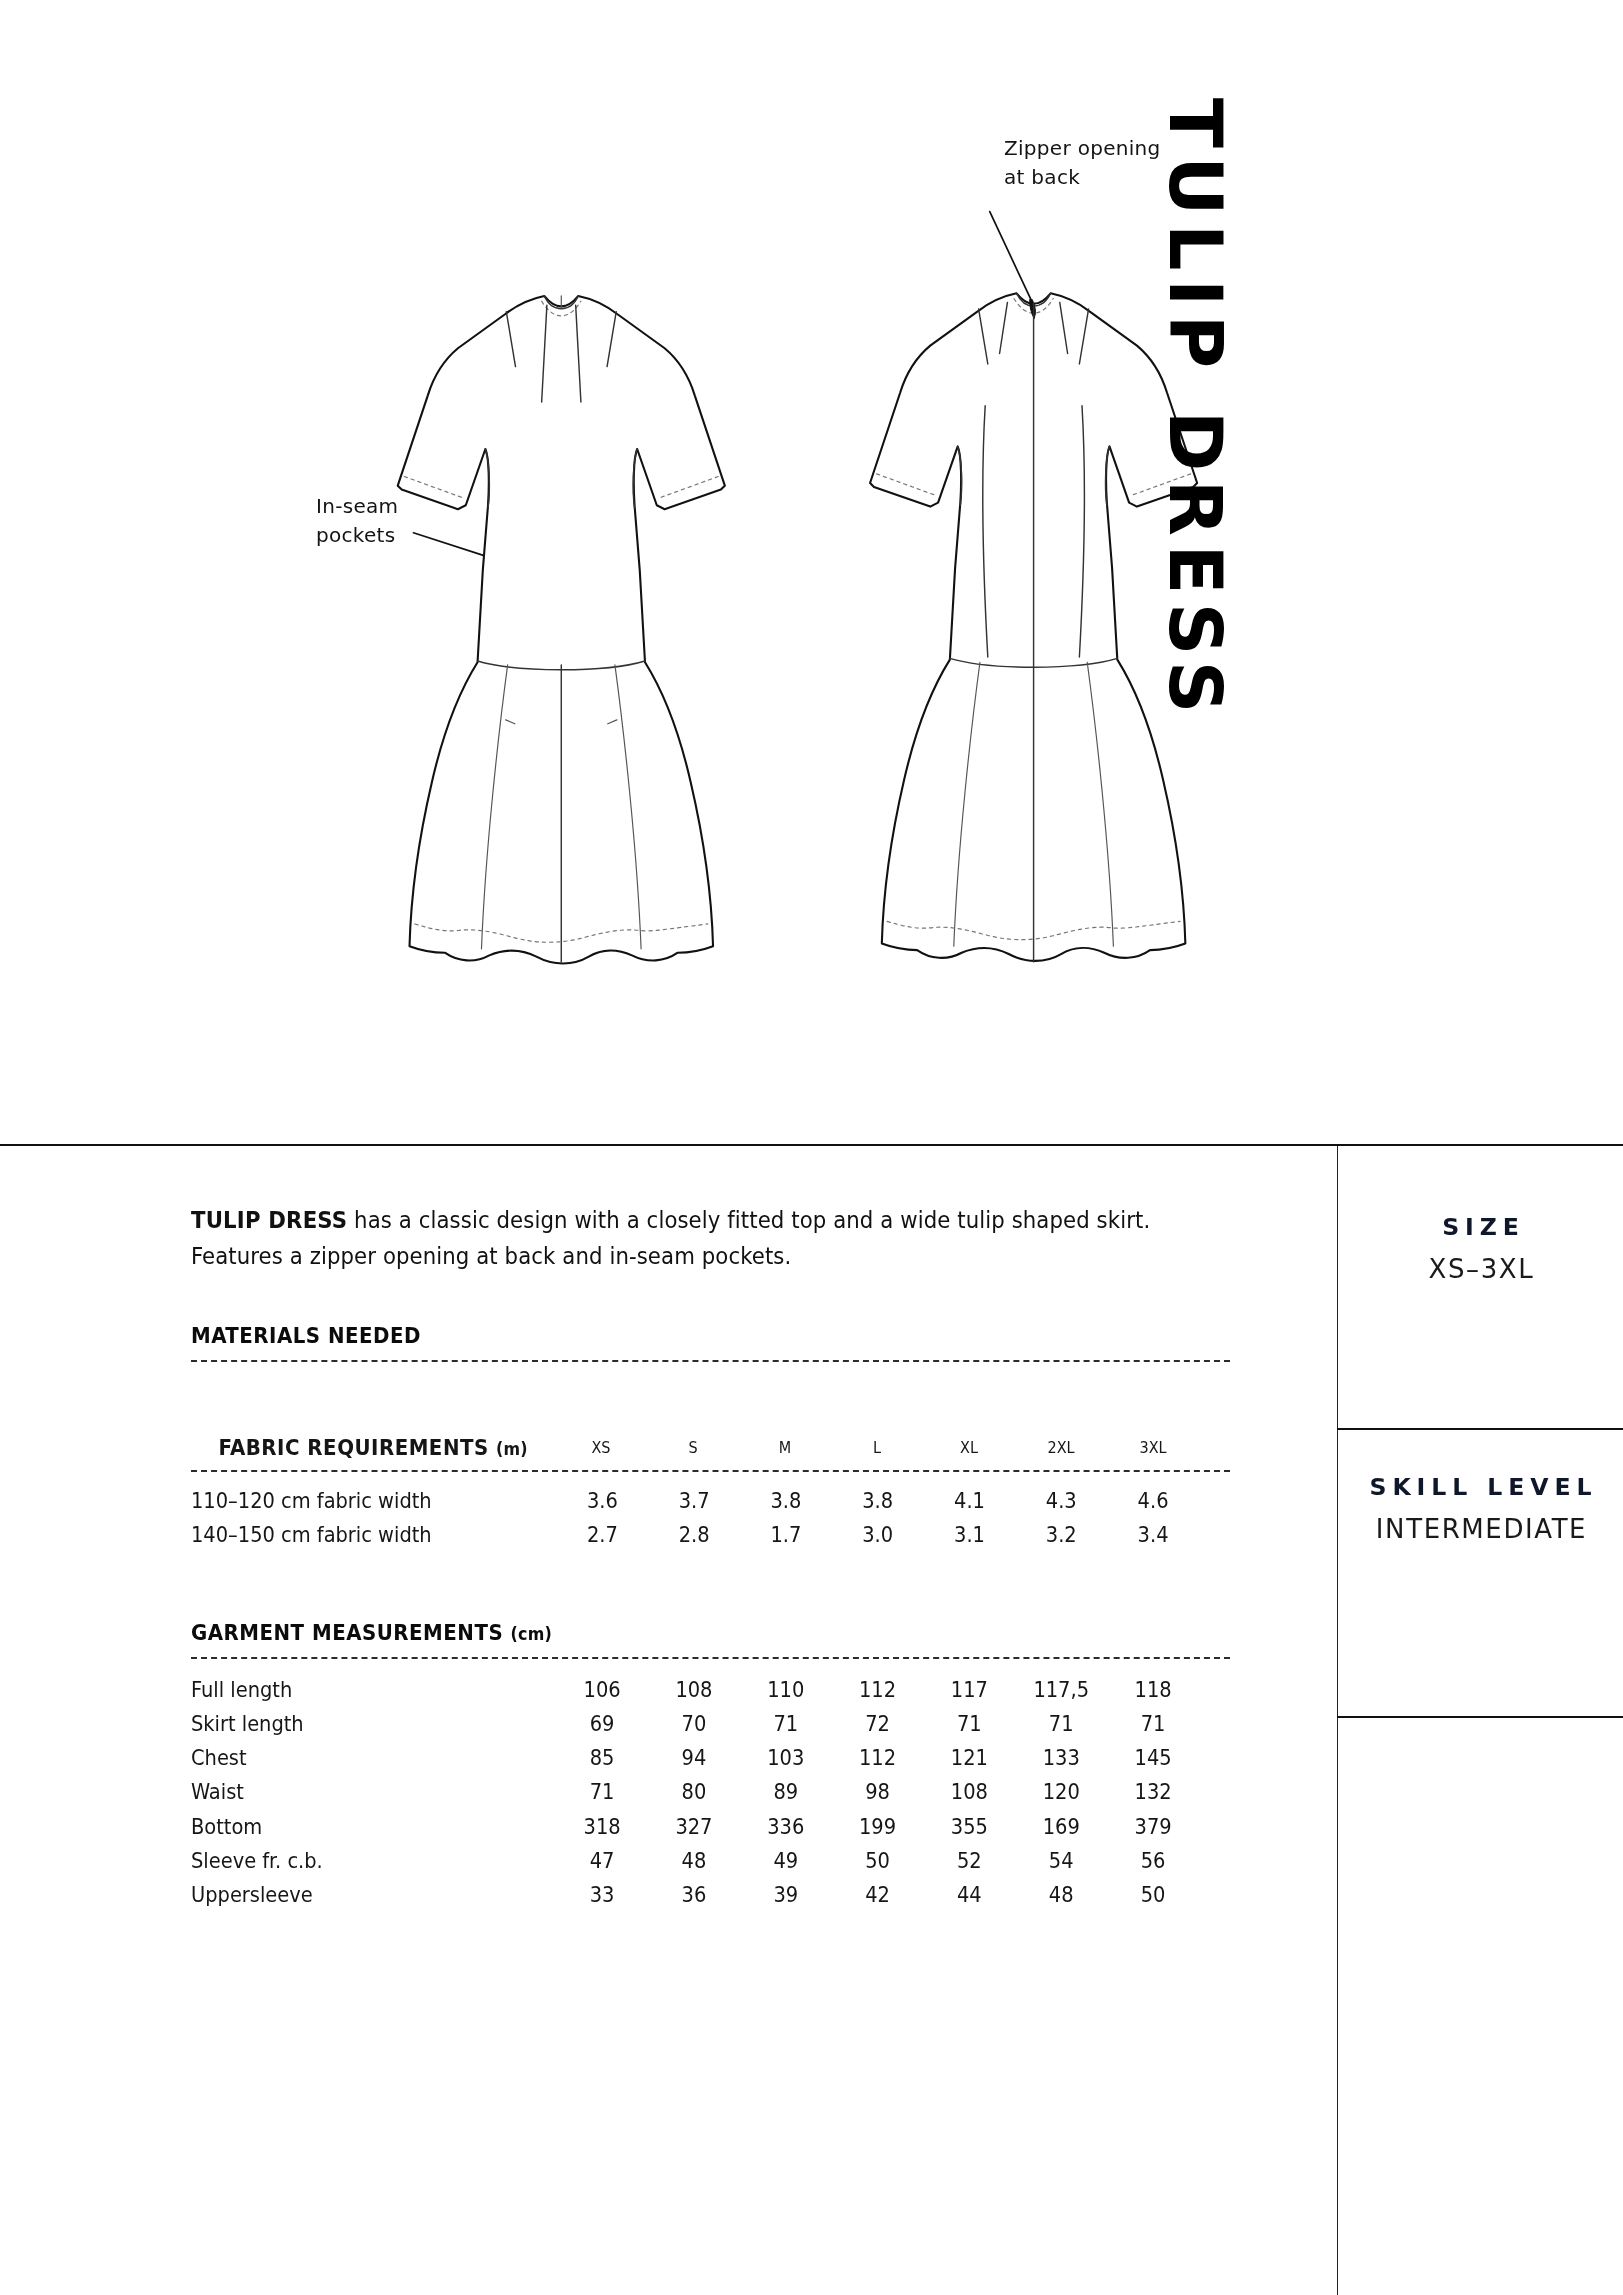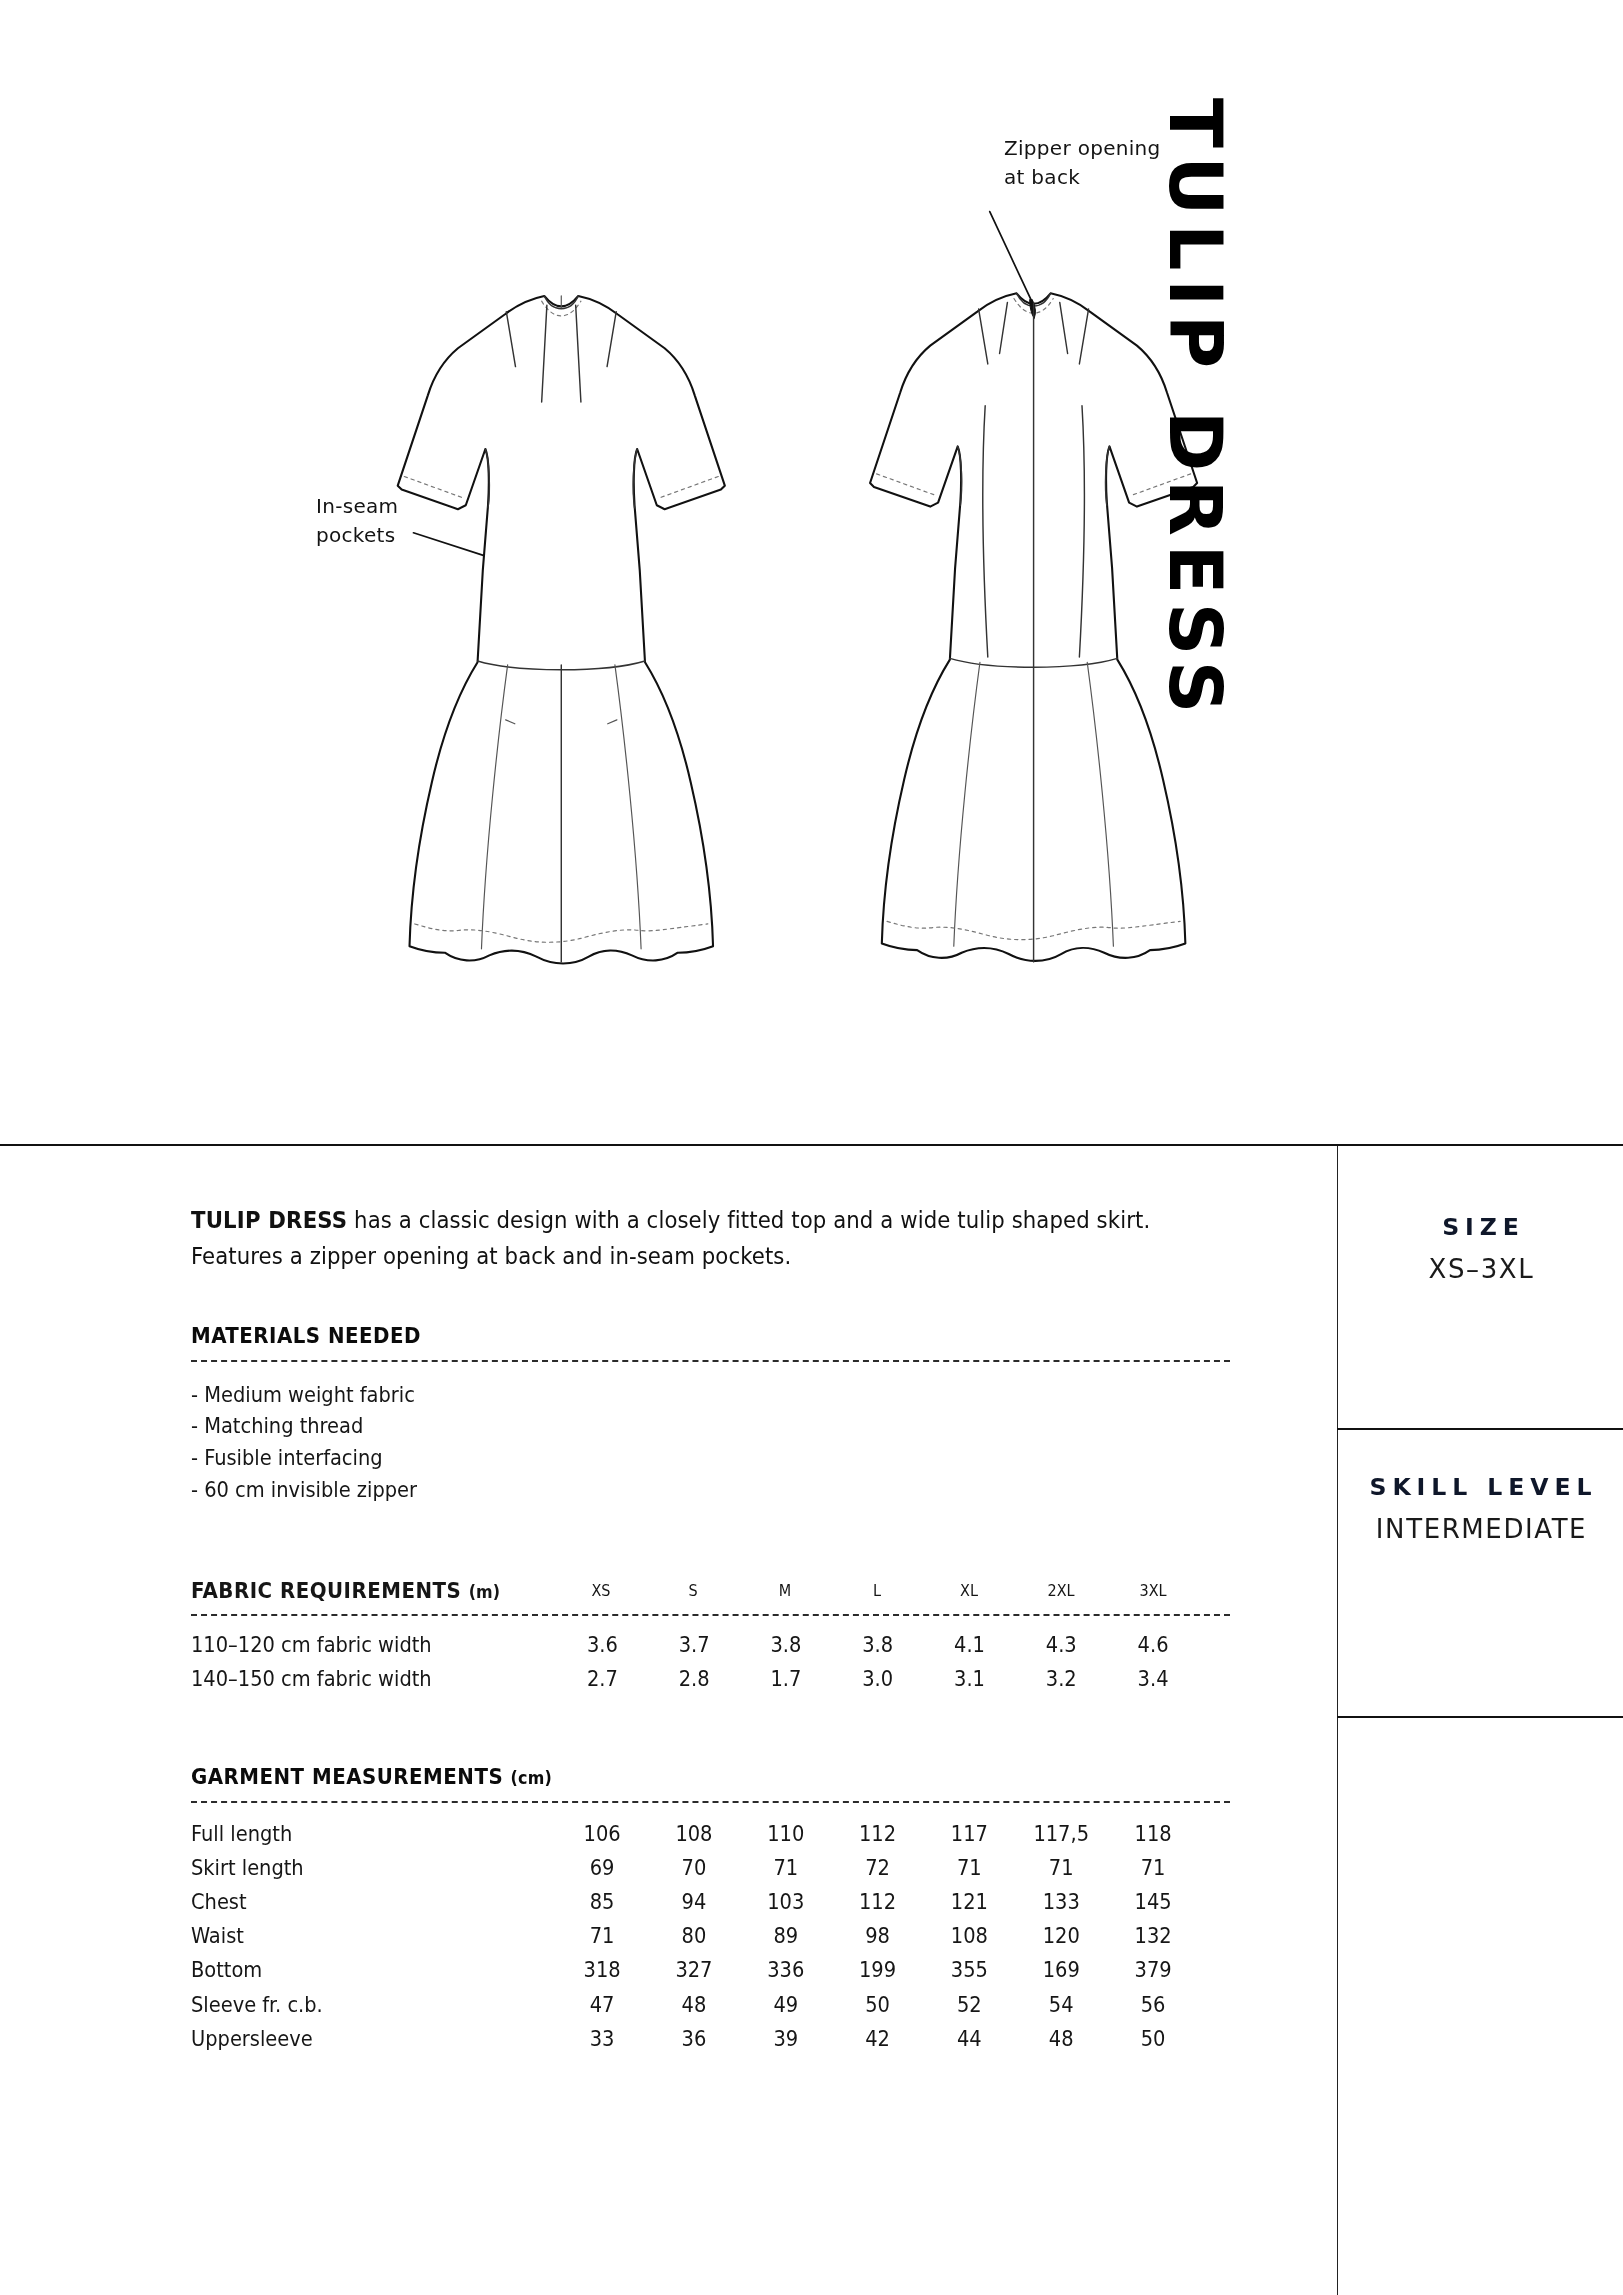--- a/index.html
+++ b/index.html
@@ -157,21 +157,21 @@
     width: 92px;
   }
   .size-header-row th.size-head {
     text-align: center;
     font-size: 16px;
     font-weight: 400;
     width: 92px;
     padding-bottom: 3.9px;
   }
   .size-header-row th.table-title {
-    text-align: left;
+    text-align: center;
     font-size: 22px;
     font-weight: 700;
     letter-spacing: 0.5px;
     white-space: nowrap;
     padding-bottom: 3.9px;
   }
   .size-header-row th.table-title .unit {
     font-size: 17.7px;
     font-weight: 700;
     letter-spacing: 0.1px;
@@ -417,26 +417,20 @@
 <div class="sidebar-rule" id="sidebar-rule-1"></div>
 <div class="sidebar-rule" id="sidebar-rule-2"></div>
 
 <div id="content-column">
 
   <p id="intro-paragraph"><span class="lead">TULIP DRESS</span><span> has a classic design with a closely fitted top and a wide tulip shaped skirt. Features a zipper opening at back and in-seam pockets.</span></p>
 
   <div id="materials-block">
     <h2 class="section-heading">MATERIALS NEEDED</h2>
     <div class="dashed-rule"></div>
-    <ul id="materials-list">
-      <li>- Medium weight fabric</li>
-      <li>- Matching thread</li>
-      <li>- Fusible interfacing</li>
-      <li>- 60 cm invisible zipper</li>
-    </ul>
   </div>
 
   <div id="fabric-block">
     <table class="spec-table">
       <thead>
         <tr class="size-header-row">
           <th class="table-title"><span>FABRIC REQUIREMENTS</span>
             <span class="unit">(m)</span></th>
           <th class="size-head">XS</th>
           <th class="size-head">S</th>

